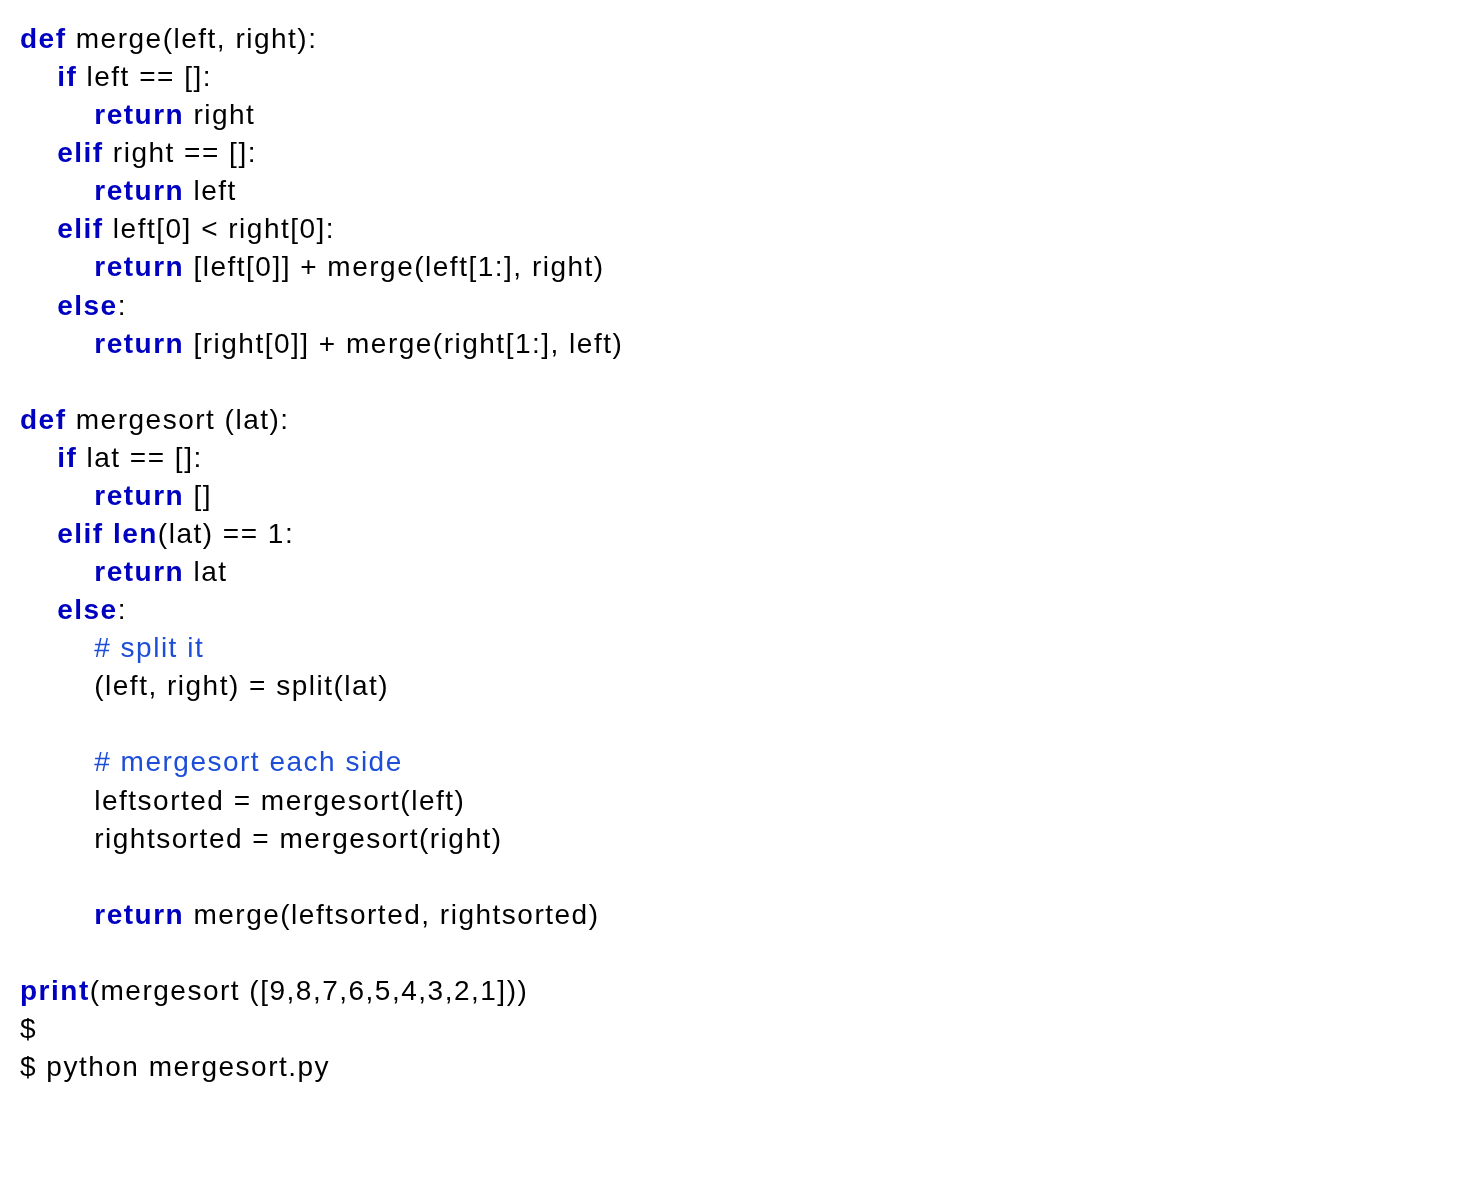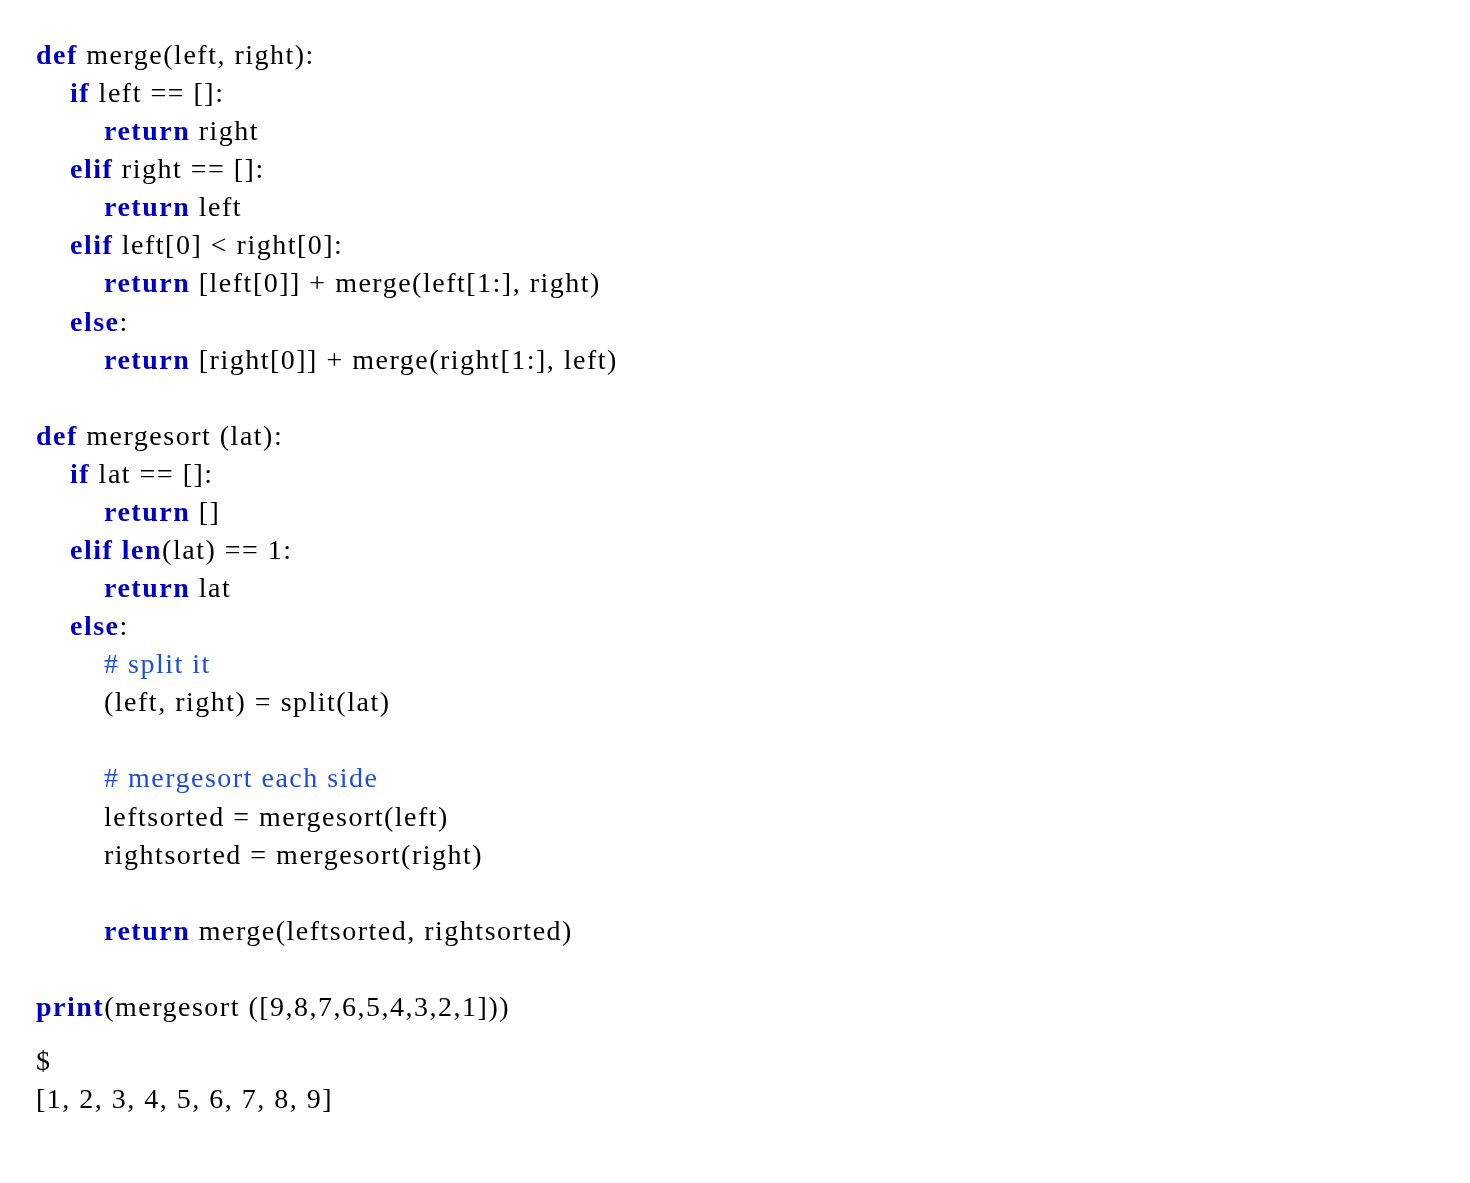--- a/index.html
+++ b/index.html
@@ -6,27 +6,27 @@
     margin: 0;
     padding: 20px;
     background: #ffffff;
     font-family: "Consolas", "Courier New", monospace;
     font-size: 28px;
     line-height: 1.36;
     letter-spacing: 1.5px;
     color: #000000;
   }
   pre {
-    margin: 16px;
+    margin: 0;
     white-space: pre;
-    font-family: Liberation Serif, serif;
+    font-family: Liberation Sans, sans-serif;
   }
   .code-line { display: block; }
   .kw { color: #0000c0; font-weight: bold; }
   .builtin { color: #0000c0; font-weight: bold; text-align: center; }
   .comment { color: #1d4ed8; }
   .txt { color: #000000; }
 </style>
 </head>
 <body>
 
 <pre id="code-block"><span class="code-line"><span class="kw">def</span><span class="txt"> merge(left, right):</span></span><span class="code-line"><span class="txt">    </span><span class="kw">if</span><span class="txt"> left == []:</span></span><span class="code-line"><span class="txt">        </span><span class="kw">return</span><span class="txt"> right</span></span><span class="code-line"><span class="txt">    </span><span class="kw">elif</span><span class="txt"> right == []:</span></span><span class="code-line"><span class="txt">        </span><span class="kw">return</span><span class="txt"> left</span></span><span class="code-line"><span class="txt">    </span><span class="kw">elif</span><span class="txt"> left[0] &lt; right[0]:</span></span><span class="code-line"><span class="txt">        </span><span class="kw">return</span><span class="txt"> [left[0]] + merge(left[1:], right)</span></span><span class="code-line"><span class="txt">    </span><span class="kw">else</span><span class="txt">:</span></span><span class="code-line"><span class="txt">        </span><span class="kw">return</span><span class="txt"> [right[0]] + merge(right[1:], left)</span></span><span class="code-line">&nbsp;</span><span class="code-line"><span class="kw">def</span><span class="txt"> mergesort (lat):</span></span><span class="code-line"><span class="txt">    </span><span class="kw">if</span><span class="txt"> lat == []:</span></span><span class="code-line"><span class="txt">        </span><span class="kw">return</span><span class="txt"> []</span></span><span class="code-line"><span class="txt">    </span><span class="kw">elif</span><span class="txt"> </span><span class="builtin">len</span><span class="txt">(lat) == 1:</span></span><span class="code-line"><span class="txt">        </span><span class="kw">return</span><span class="txt"> lat</span></span><span class="code-line"><span class="txt">    </span><span class="kw">else</span><span class="txt">:</span></span><span class="code-line"><span class="txt">        </span><span class="comment"># split it</span></span><span class="code-line"><span class="txt">        (left, right) = split(lat)</span></span><span class="code-line">&nbsp;</span><span class="code-line"><span class="txt">        </span><span class="comment"># mergesort each side</span></span><span class="code-line"><span class="txt">        leftsorted = mergesort(left)</span></span><span class="code-line"><span class="txt">        rightsorted = mergesort(right)</span></span><span class="code-line">&nbsp;</span><span class="code-line"><span class="txt">        </span><span class="kw">return</span><span class="txt"> merge(leftsorted, rightsorted)</span></span><span class="code-line">&nbsp;</span><span class="code-line"><span class="builtin">print</span><span class="txt">(mergesort ([9,8,7,6,5,4,3,2,1]))</span></span></pre>
-<pre><span class="code-line">$</span><span class="code-line">[1, 2, 3, 4, 5, 6, 7, 8, 9]</span></pre>
+<pre><span class="code-line">$</span><span class="code-line">$ python mergesort.py</span></pre>
 
 </body></html>

